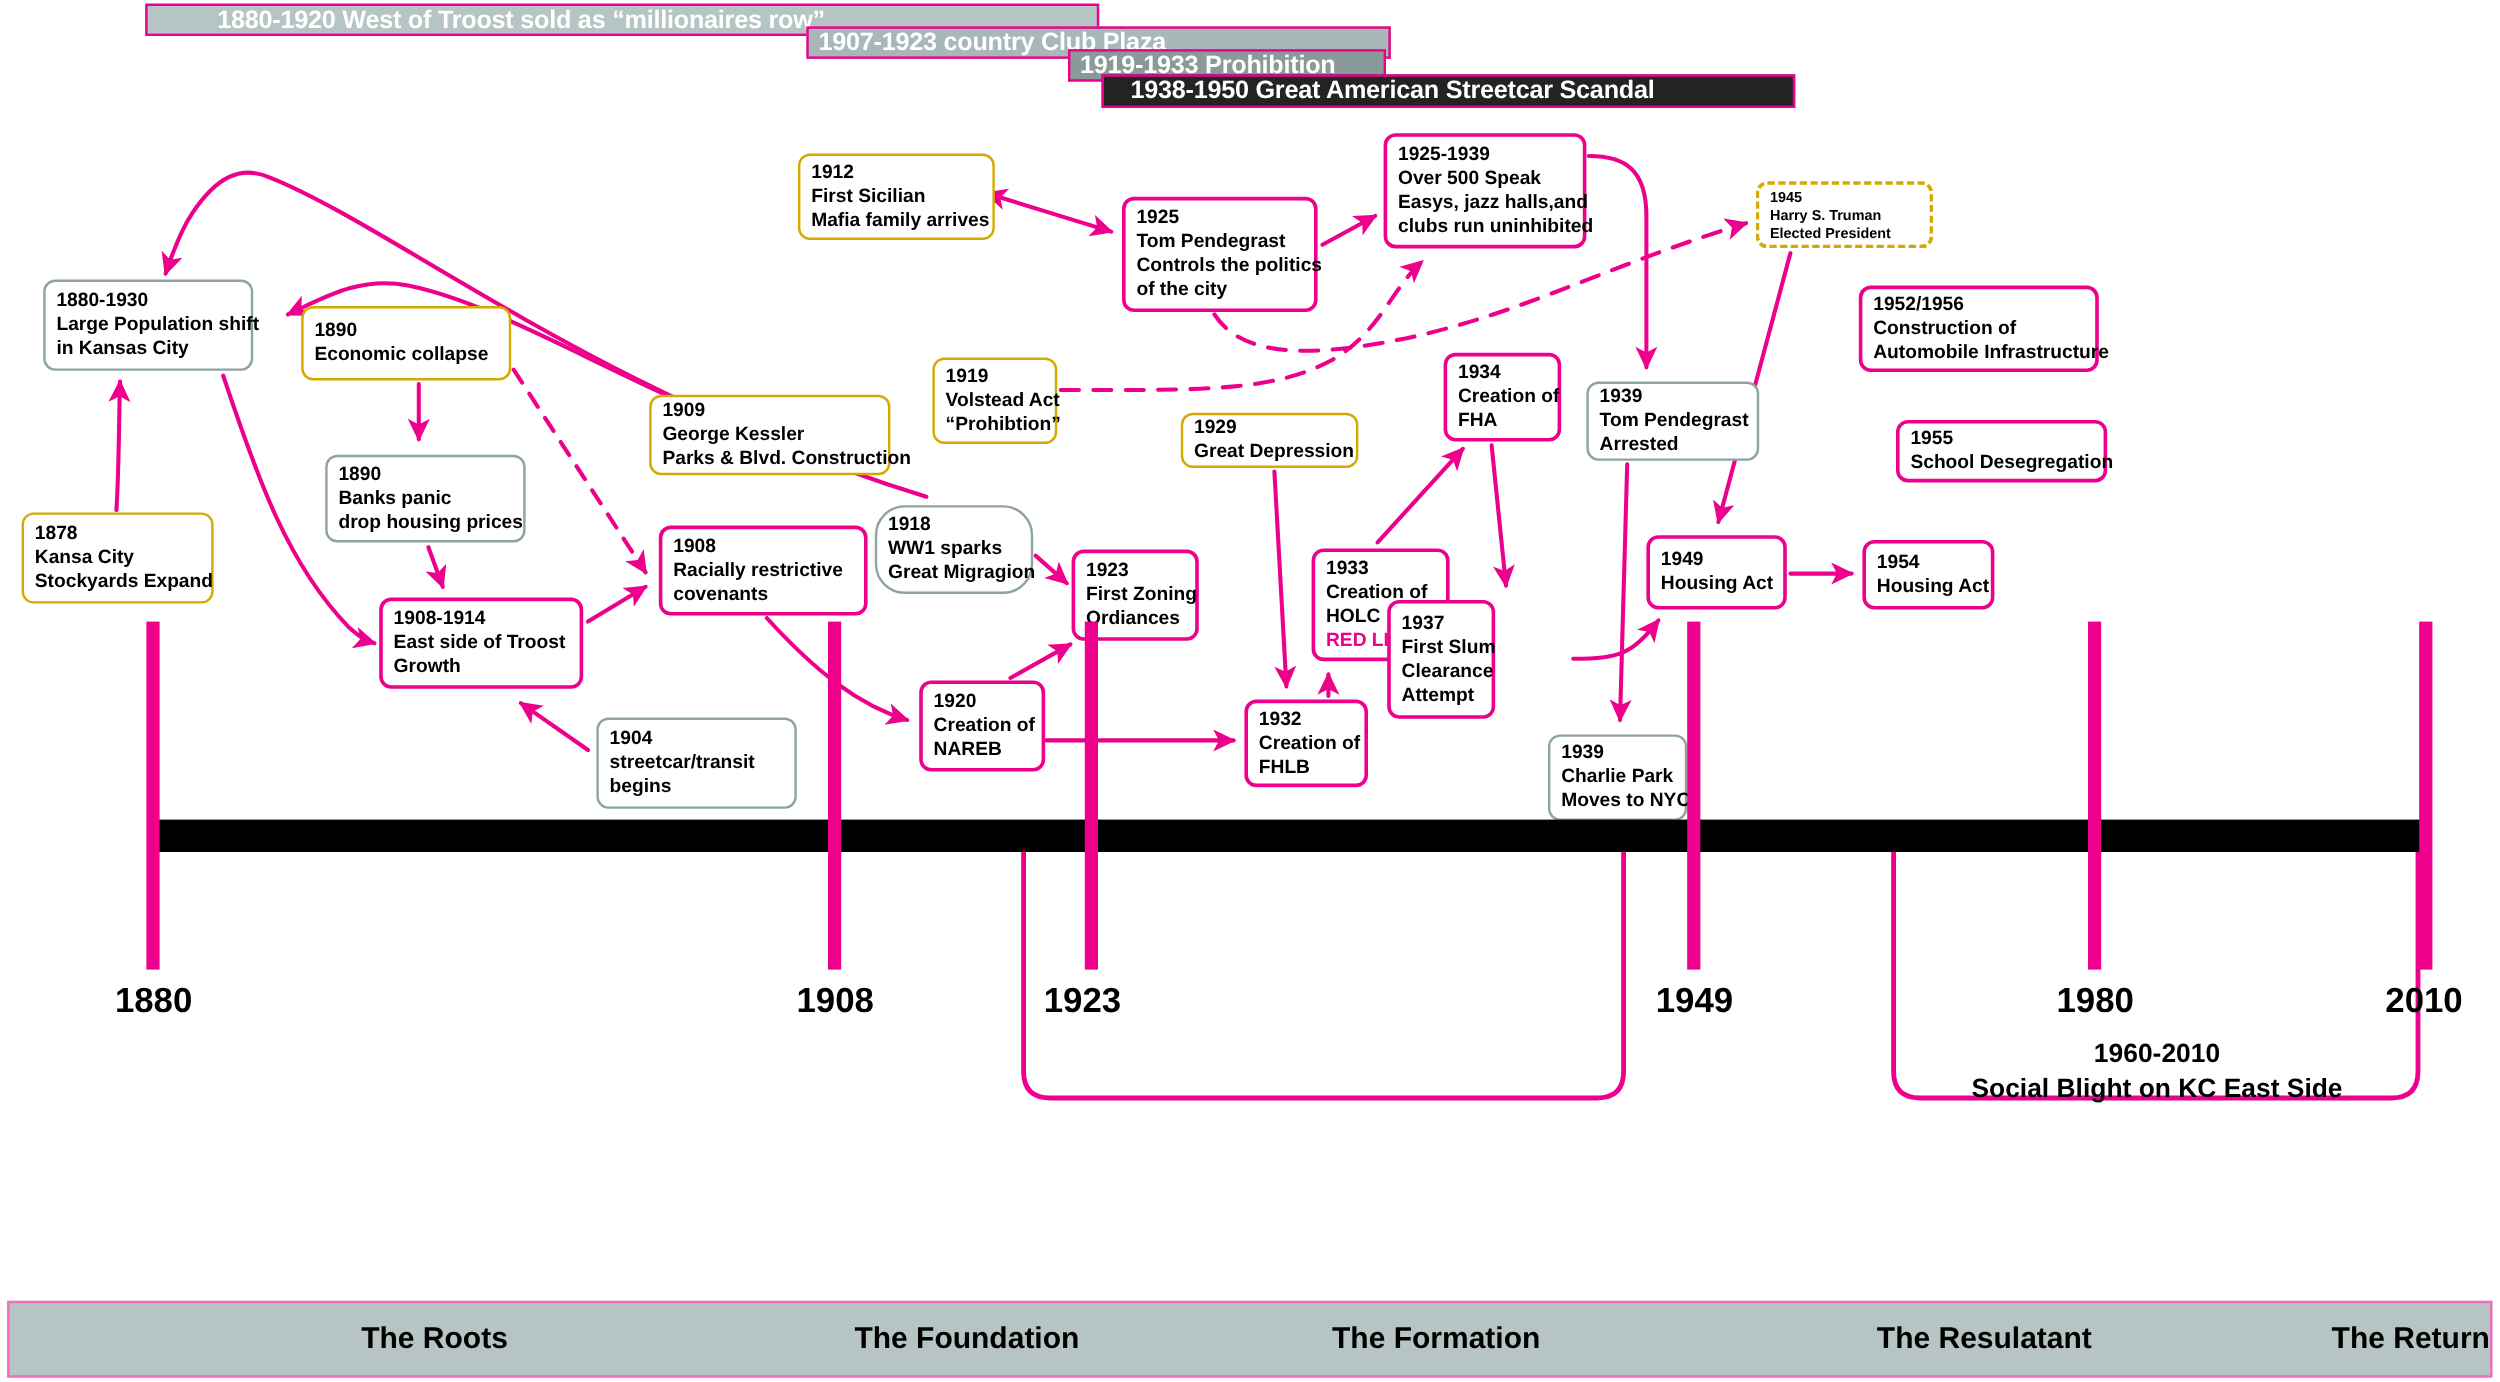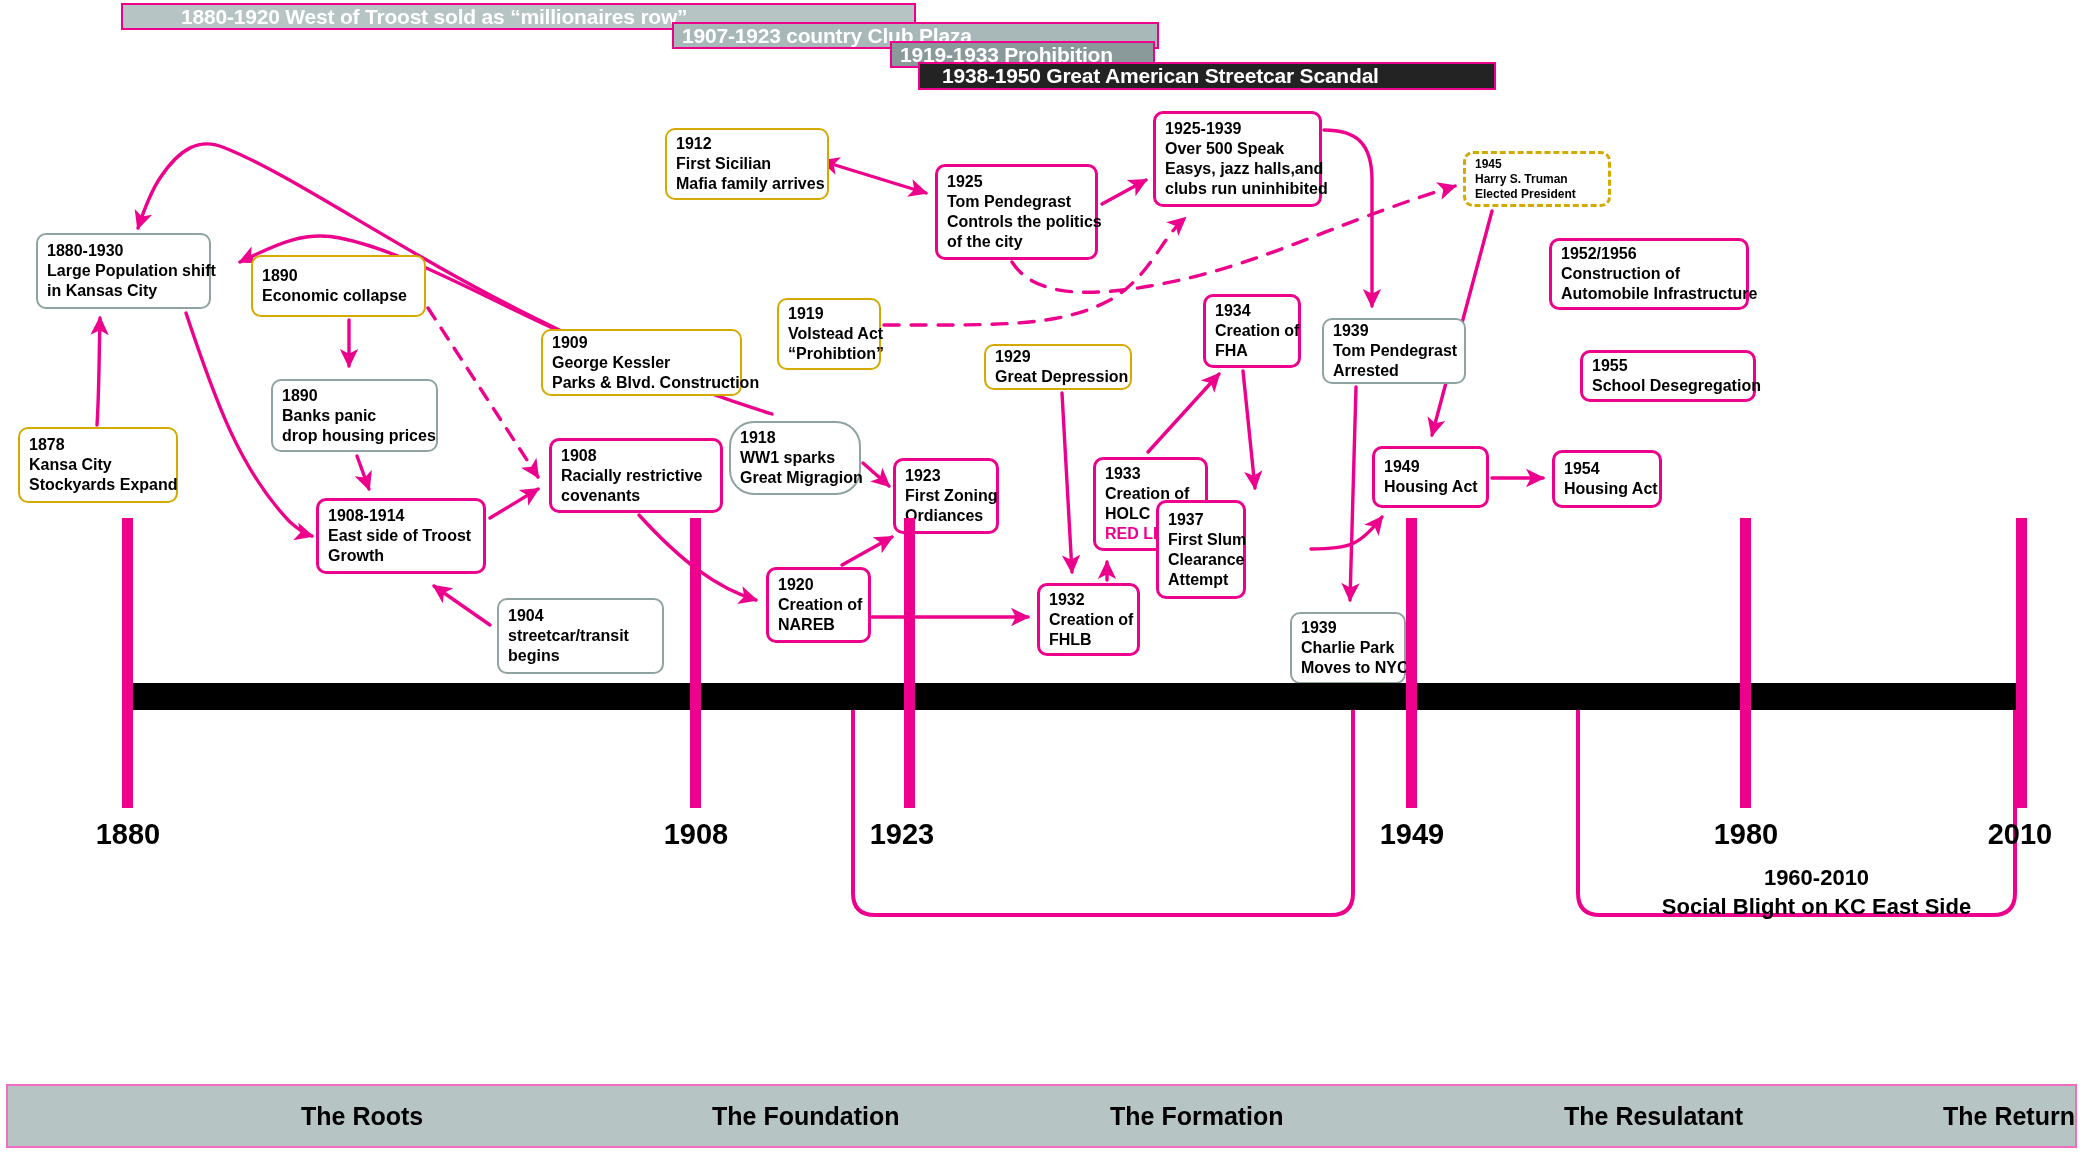--- a/index.html
+++ b/index.html
@@ -279,21 +279,21 @@
       <div class="tick" style="left: 1406px; top: 518px; width: 11px; height: 290px;"></div>
       <div class="yearlbl" style="left: 1352px; top: 818px; width: 120px; font-size: 29px;">1949</div>
       <div class="tick" style="left: 1740px; top: 518px; width: 11px; height: 290px;"></div>
       <div class="yearlbl" style="left: 1686px; top: 818px; width: 120px; font-size: 29px;">1980</div>
       <div class="tick" style="left: 2016px; top: 518px; width: 11px; height: 290px;"></div>
       <div class="yearlbl" style="left: 1960px; top: 818px; width: 120px; font-size: 29px;">2010</div>
     </div>
   <div id="bracket-caps">
       <div class="bracket-cap" style="left: 880px; top: 864px; width: 450px; font-size: 22px;">
       </div>
-      <div class="bracket-cap" style="left: 1580px; top: 864px; width: 435px; font-size: 22px; padding-left: 19px;">
+      <div class="bracket-cap" style="left: 1580px; top: 864px; width: 435px; font-size: 22px;">
         <div>1960-2010</div>
         <div>Social Blight on KC East Side</div>
       </div>
     </div>
 
   <div id="phasebar">
       <div class="phase" style="left: 293px;">The Roots</div>
       <div class="phase" style="left: 704px;">The Foundation</div>
       <div class="phase" style="left: 1102px;">The Formation</div>
       <div class="phase" style="left: 1556px;">The Resulatant</div>

